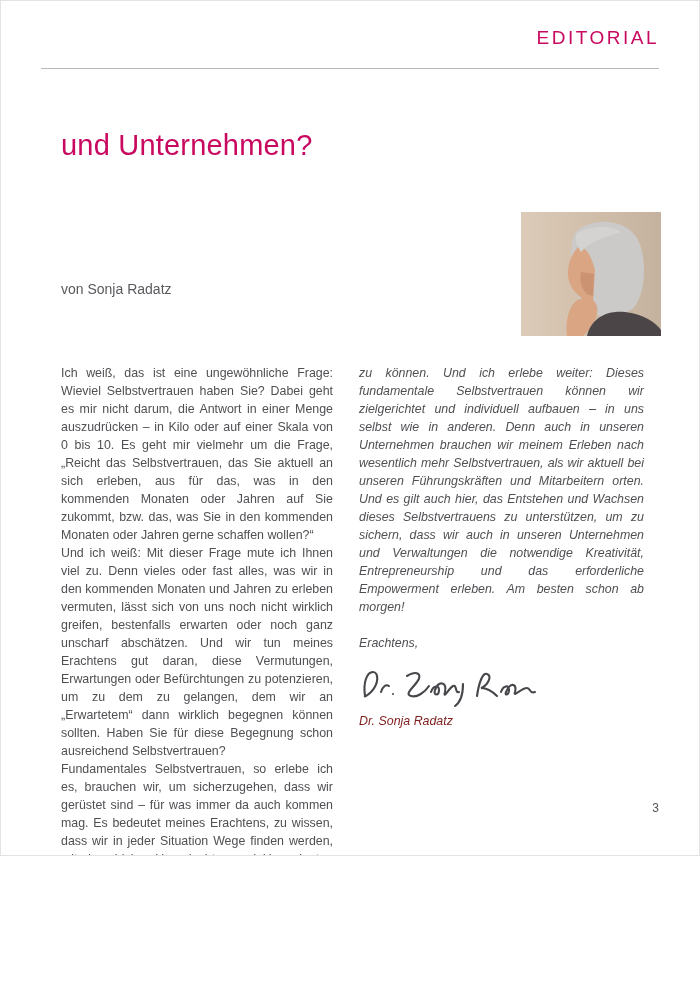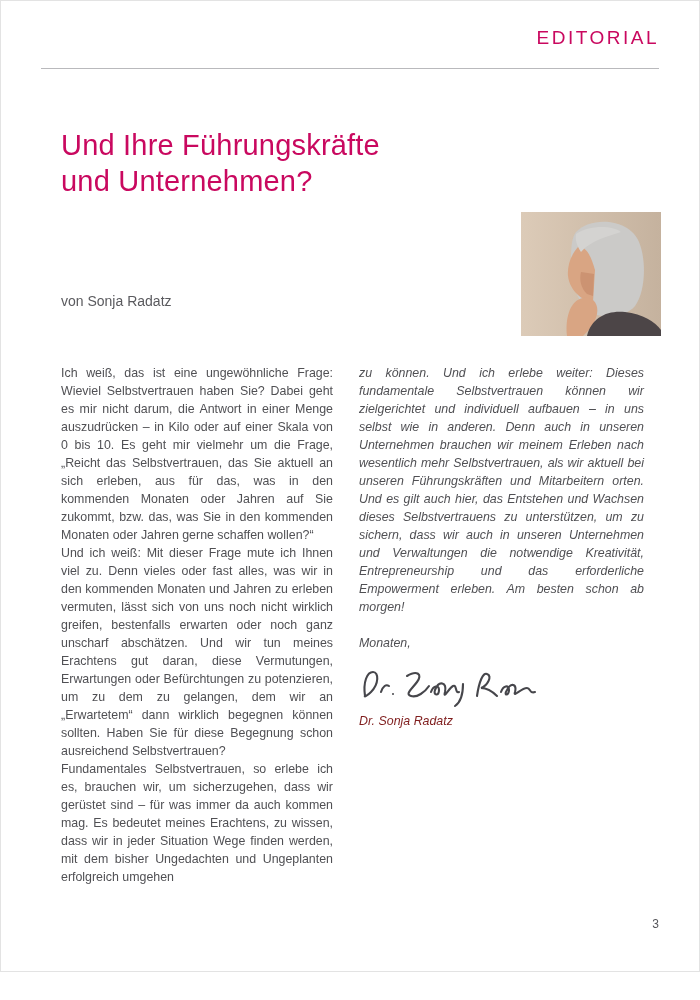--- a/index.html
+++ b/index.html
@@ -1,18 +1,18 @@
 <!DOCTYPE html>
 <html lang="de"><head>
 <meta charset="utf-8">
 <style>
   html,body{margin:0;padding:0;background:#ffffff;}
   .page{
     position:relative;
-    width:700px;height:972px;
+    width:700px;height:856px;
     background:#ffffff;
     border:1px solid #e3e3e3;
     box-sizing:border-box;
     font-family:"Liberation Sans", sans-serif;
     color:#55555a;
     overflow:hidden;
   }
   .section-label{
     position:absolute;top:26px;right:40px;
     font-size:19px;letter-spacing:2.5px;
@@ -22,21 +22,21 @@
     position:absolute;top:67px;left:40px;right:40px;
     height:1px;background:#b9b9bc;
   }
   .article-title{
     position:absolute;top:126px;left:60px;width:460px;
     margin:0;font-size:29px;line-height:36px;font-weight:400;
     color:#c9085f;letter-spacing:0.2px;
   }
   .article-title span{display:block;}
   .byline{
-    position:absolute;top:292px;left:60px;
+    position:absolute;top:280px;left:60px;
     font-size:14px;color:#5a5a5e;
   }
   .photo{
     position:absolute;top:211px;left:520px;width:140px;height:124px;
     overflow:hidden;background:#d6c5b2;
   }
   .photo svg{display:block;}
   .col{
     position:absolute;top:363px;
     font-size:12.4px;line-height:18px;
@@ -62,21 +62,20 @@
 </head>
 <body>
 
 <div class="page">
 
   <div class="section-label">EDITORIAL</div>
 
   <div class="header-rule"></div>
 
   <h1 class="article-title">
-    <span>Und Ihre Führungskräfte</span>
     <span>und Unternehmen?</span>
   </h1>
 
   <div class="byline">von Sonja Radatz</div>
 
   <div class="photo">
     <svg width="140" height="124" viewBox="0 0 140 124" xmlns="http://www.w3.org/2000/svg">
       <defs>
         <linearGradient id="bg" x1="0" y1="0" x2="1" y2="0">
           <stop offset="0" stop-color="#dccbb8"></stop>
@@ -100,21 +99,21 @@
   </div>
 
   <div class="col col-left">
     <p>Ich weiß, das ist eine ungewöhnliche Frage: Wieviel Selbstvertrauen haben Sie? Dabei geht es mir nicht darum, die Antwort in einer Menge auszudrücken – in Kilo oder auf einer Skala von 0 bis 10. Es geht mir vielmehr um die Frage, „Reicht das Selbstvertrauen, das Sie aktuell an sich erleben, aus für das, was in den kommenden Monaten oder Jahren auf Sie zukommt, bzw. das, was Sie in den kommenden Monaten oder Jahren gerne schaffen wollen?“</p>
     <p>Und ich weiß: Mit dieser Frage mute ich Ihnen viel zu. Denn vieles oder fast alles, was wir in den kommenden Monaten und Jahren zu erleben vermuten, lässt sich von uns noch nicht wirklich greifen, bestenfalls erwarten oder noch ganz unscharf abschätzen. Und wir tun meines Erachtens gut daran, diese Vermutungen, Erwartungen oder Befürchtungen zu potenzieren, um zu dem zu gelangen, dem wir an „Erwartetem“ dann wirklich begegnen können sollten. Haben Sie für diese Begegnung schon ausreichend Selbstvertrauen?</p>
     <p>Fundamentales Selbstvertrauen, so erlebe ich es, brauchen wir, um sicherzugehen, dass wir gerüstet sind – für was immer da auch kommen mag. Es bedeutet meines Erachtens, zu wissen, dass wir in jeder Situation Wege finden werden, mit dem bisher Ungedachten und Ungeplanten erfolgreich umgehen</p>
   </div>
 
   <div class="col col-right">
     <p>zu können. Und ich erlebe weiter: Dieses fundamentale Selbstvertrauen können wir zielgerichtet und individuell aufbauen – in uns selbst wie in anderen. Denn auch in unseren Unternehmen brauchen wir meinem Erleben nach wesentlich mehr Selbstvertrauen, als wir aktuell bei unseren Führungskräften und Mitarbeitern orten. Und es gilt auch hier, das Entstehen und Wachsen dieses Selbstvertrauens zu unterstützen, um zu sichern, dass wir auch in unseren Unternehmen und Verwaltungen die notwendige Kreativität, Entrepreneurship und das erforderliche Empowerment erleben. Am besten schon ab morgen!</p>
-    <p class="closing">Monaten,</p>
+    <p class="closing">Erachtens,</p>
 
     <div class="signature">
       <svg width="180" height="46" viewBox="0 0 180 46" xmlns="http://www.w3.org/2000/svg">
         <g fill="none" stroke="#46464b" stroke-width="2.1" stroke-linecap="round">
 
           <path d="M6,34 C4,20 8,10 14,10 C20,10 20,22 12,30 C8,34 5,35 6,34 Z"></path>
 
           <path d="M22,30 C24,24 27,22 30,24"></path>
           <circle cx="34" cy="32" r="1" fill="#46464b" stroke="none"></circle>
 

